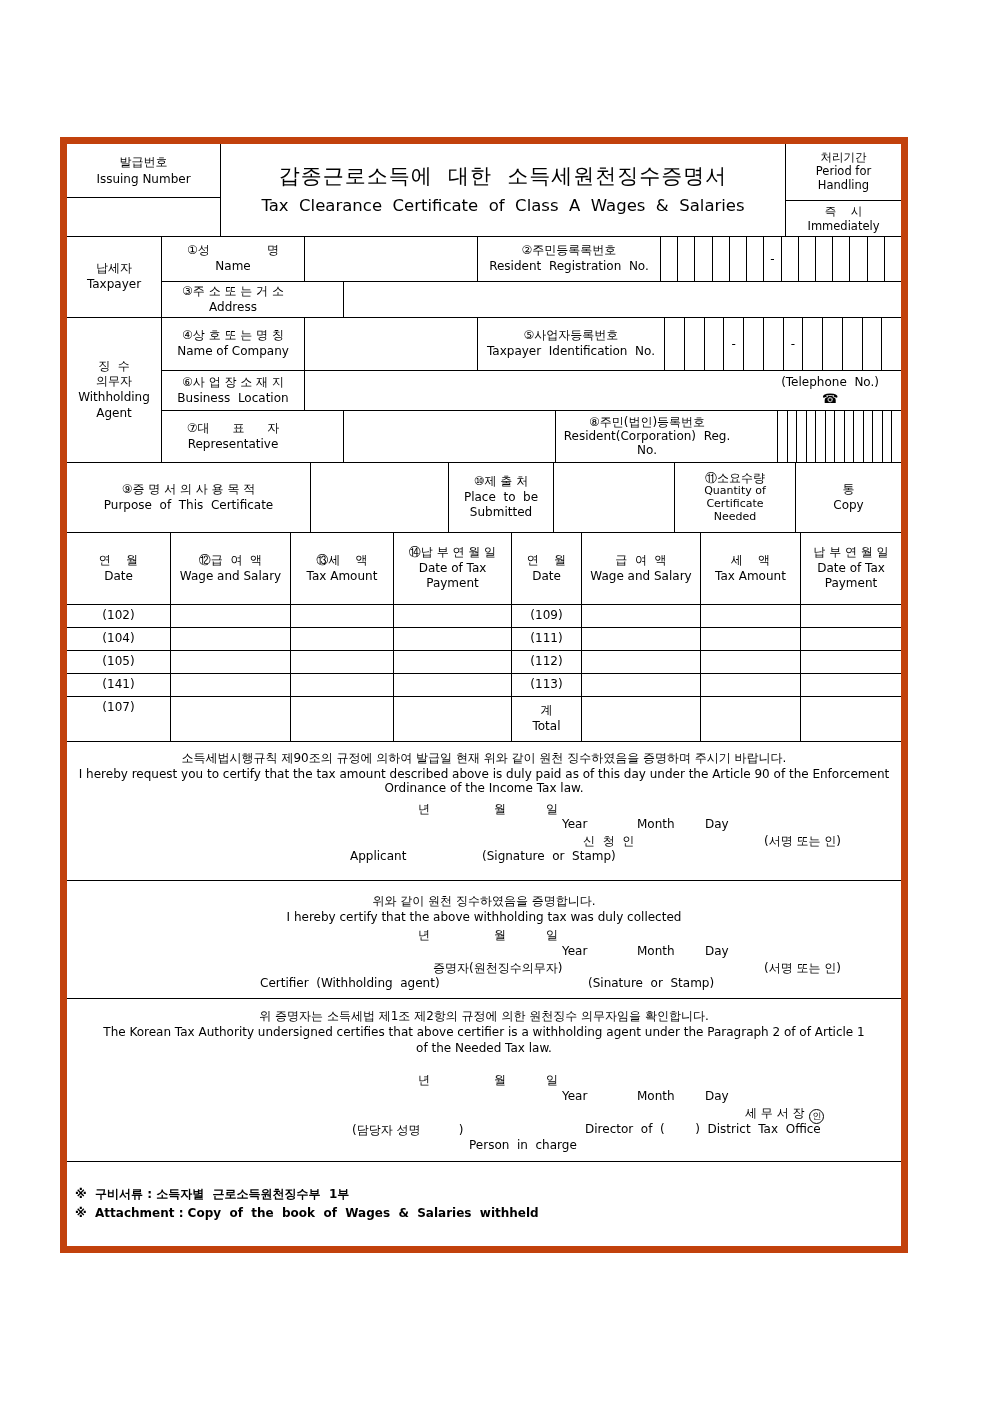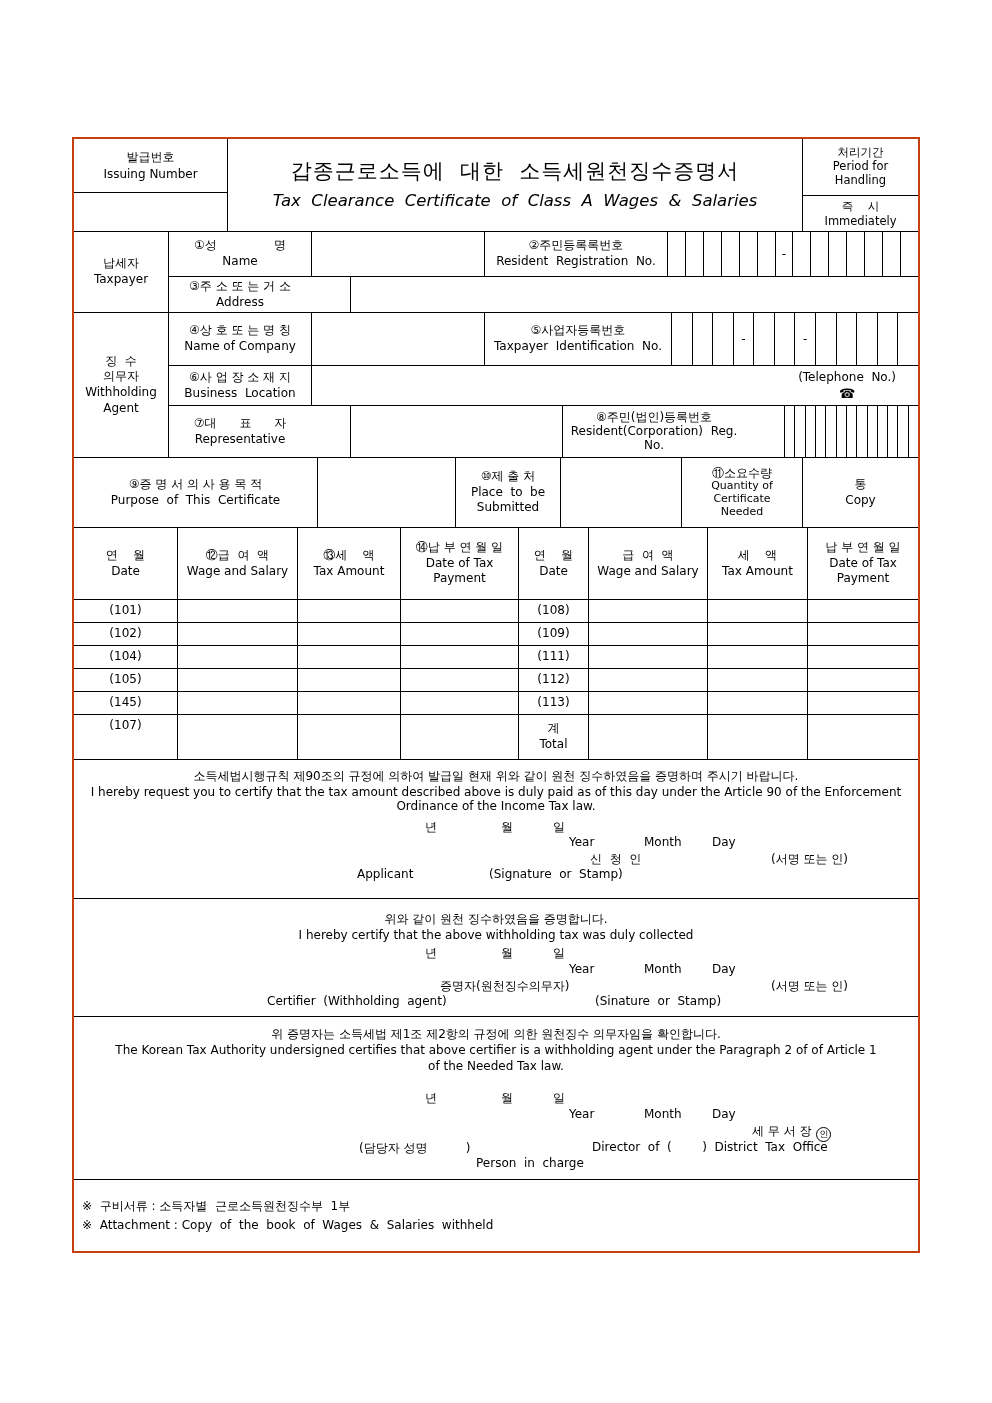--- a/index.html
+++ b/index.html
@@ -4,63 +4,63 @@
 <style>
   * { margin:0; padding:0; box-sizing:border-box; }
   html,body { background:#ffffff; }
   body {
     width:992px; height:1403px; position:relative;
     font-family:"DejaVu Sans","Liberation Sans",sans-serif;
     color:#000; -webkit-font-smoothing:none;
   }
   .page { position:relative; width:992px; height:1403px; background:#fff; }
   .form {
-    position:absolute; left:72px; top:137px; width:848px; height:1116px;
-    border:2px solid #c2410c; display:flex; flex-direction:column;
+    position:absolute; left:60px; top:137px; width:848px; height:1116px;
+    border:7px solid #c2410c; display:flex; flex-direction:column;
     font-size:12px; background:#fff;
   }
   .hrow { display:flex; border-bottom:1px solid #000; flex-shrink:0; }
   .c {
     display:flex; flex-direction:column; align-items:center; justify-content:center;
     text-align:center; line-height:1.3; overflow:hidden;
   }
   .bl { border-left:1px solid #000; }
   .rows { display:flex; flex-direction:column; flex:1; }
   .rows .hrow:last-child { border-bottom:none;gap:39px; }
   .pre { white-space:pre; }
   .small { font-size:11px;text-align:center; }
   .tight { line-height:1.15; }
 
   
   .issuing-top { width:100%; height:54px; border-bottom:1px solid #000;
     display:flex; flex-direction:column; align-items:center; justify-content:center; line-height:1.35; }
   .issuing-bottom { width:100%; flex:1; }
   .title-ko { font-size:21px; letter-spacing:1px; white-space:pre; }
-  .title-en { font-size:16.5px; margin-top:5px; white-space:pre;font-style:italic; }
+  .title-en { font-size:16.5px; margin-top:5px; white-space:pre; }
   .period-top { width:100%; height:57px; border-bottom:1px solid #000;
     display:flex; flex-direction:column; align-items:center; justify-content:center; line-height:1.2; font-size:11.5px; }
   .period-bottom { width:100%; flex:1; display:flex; flex-direction:column;
     align-items:center; justify-content:center; line-height:1.25; font-size:11.5px; }
 
   
   .digits { display:flex; flex-direction:row; align-items:stretch; flex:1; }
   .digit-cell { flex:1; border-left:1px solid #000; display:flex; align-items:center; justify-content:center; }
   .digit-cell:first-child { border-left:none; }
 
   
   .phone-box { position:absolute; right:22px; top:4px; text-align:center; line-height:1.3; }
   .phone-glyph { font-size:13px; }
 
   
   .th { line-height:1.3; }
   .td { font-size:12px; }
 
   
   .sect { position:relative; border-bottom:1px solid #000; flex-shrink:0; width:100%; }
-  .sect:last-child { border-bottom:none; }
+  .sect:last-child { border-bottom:none;font-weight:bold; }
   .abs { position:absolute; white-space:pre; }
   .ctr { position:absolute; left:6px; right:6px; text-align:center; }
   .stamp {
     display:inline-flex; width:15px; height:15px; border:1px solid #000; border-radius:50%;
     align-items:center; justify-content:center; font-size:9px; margin-left:5px; vertical-align:-2px;
   }
   .attach { display:flex; flex-direction:column; justify-content:center; padding-left:8px; line-height:1.55; flex:1; }
 </style>
 </head>
 <body>
@@ -266,30 +266,20 @@
         <div>Tax Amount</div>
       </div>
       <div class="c th bl" style="flex:1">
         <div class="pre">납 부 연 월 일</div>
         <div>Date of Tax</div>
         <div>Payment</div>
       </div>
     </div>
 
     <div class="hrow" style="height:23px">
-      <div class="c td" style="width:103px">(101)</div>
-      <div class="c td bl" style="width:120px"></div>
-      <div class="c td bl" style="width:103px"></div>
-      <div class="c td bl" style="width:118px"></div>
-      <div class="c td bl" style="width:70px">(108)</div>
-      <div class="c td bl" style="width:119px"></div>
-      <div class="c td bl" style="width:100px"></div>
-      <div class="c td bl" style="flex:1"></div>
-    </div>
-    <div class="hrow" style="height:23px">
       <div class="c td" style="width:103px">(102)</div>
       <div class="c td bl" style="width:120px"></div>
       <div class="c td bl" style="width:103px"></div>
       <div class="c td bl" style="width:118px"></div>
       <div class="c td bl" style="width:70px">(109)</div>
       <div class="c td bl" style="width:119px"></div>
       <div class="c td bl" style="width:100px"></div>
       <div class="c td bl" style="flex:1"></div>
     </div>
     <div class="hrow" style="height:23px">
@@ -306,21 +296,21 @@
       <div class="c td" style="width:103px">(105)</div>
       <div class="c td bl" style="width:120px"></div>
       <div class="c td bl" style="width:103px"></div>
       <div class="c td bl" style="width:118px"></div>
       <div class="c td bl" style="width:70px">(112)</div>
       <div class="c td bl" style="width:119px"></div>
       <div class="c td bl" style="width:100px"></div>
       <div class="c td bl" style="flex:1"></div>
     </div>
     <div class="hrow" style="height:23px">
-      <div class="c td" style="width:103px">(145)</div>
+      <div class="c td" style="width:103px">(141)</div>
       <div class="c td bl" style="width:120px"></div>
       <div class="c td bl" style="width:103px"></div>
       <div class="c td bl" style="width:118px"></div>
       <div class="c td bl" style="width:70px">(113)</div>
       <div class="c td bl" style="width:119px"></div>
       <div class="c td bl" style="width:100px"></div>
       <div class="c td bl" style="flex:1"></div>
     </div>
     <div class="hrow" style="height:45px">
       <div class="c td" style="width:103px; justify-content:flex-start; padding-top:3px">(107)</div>

